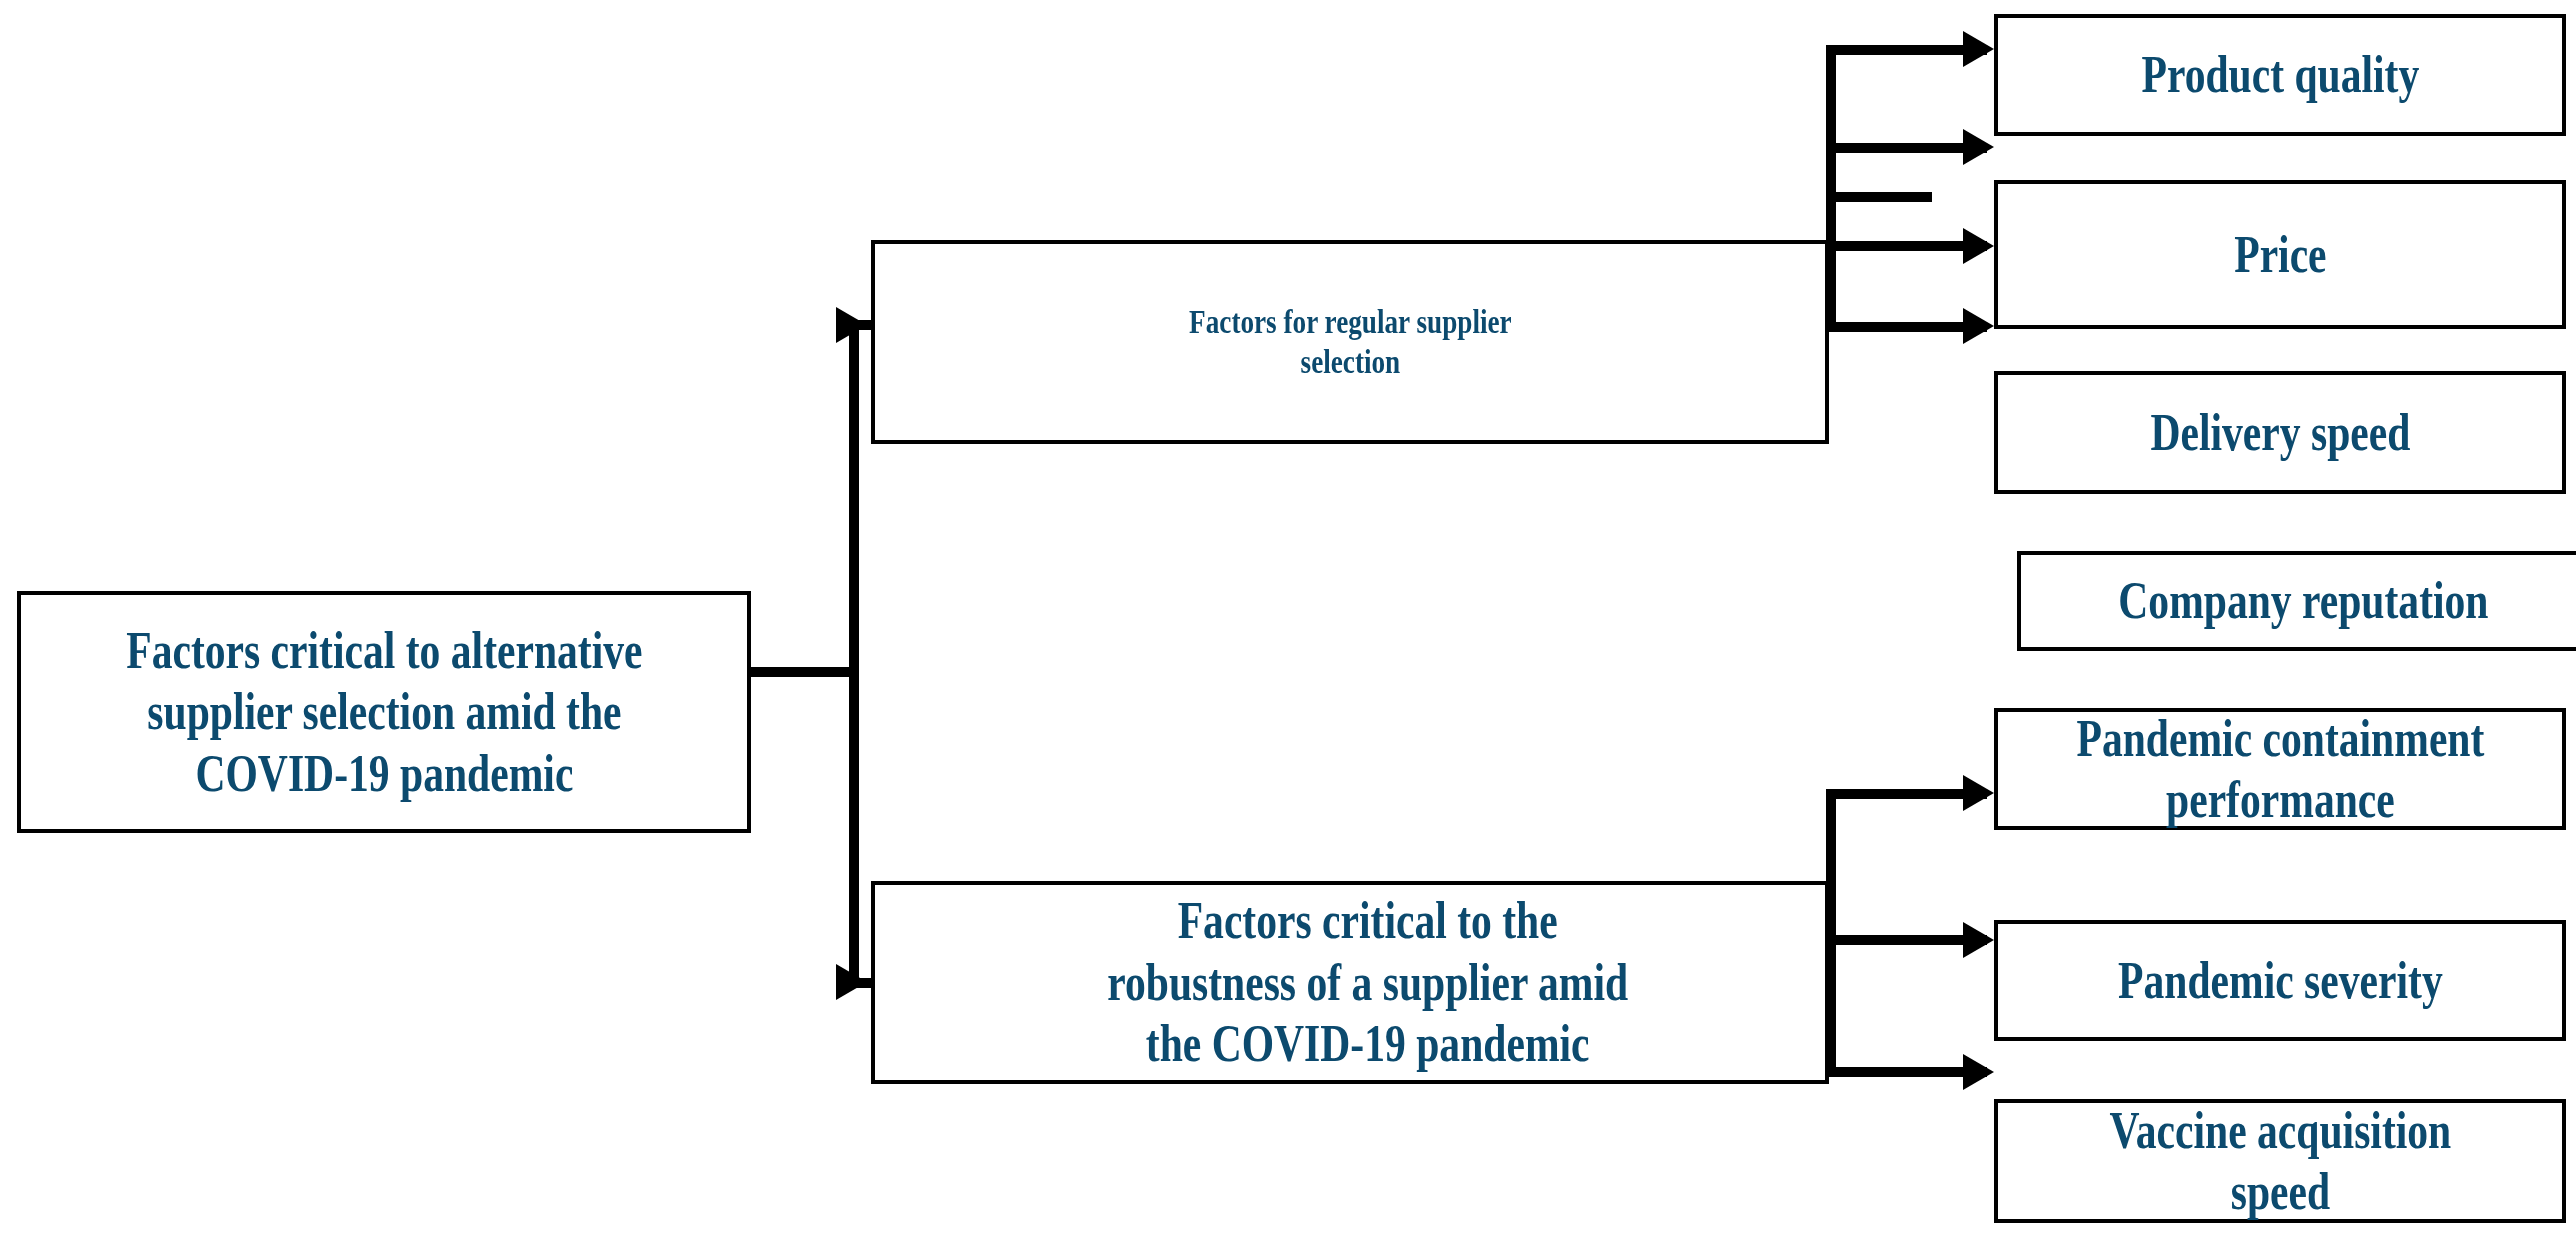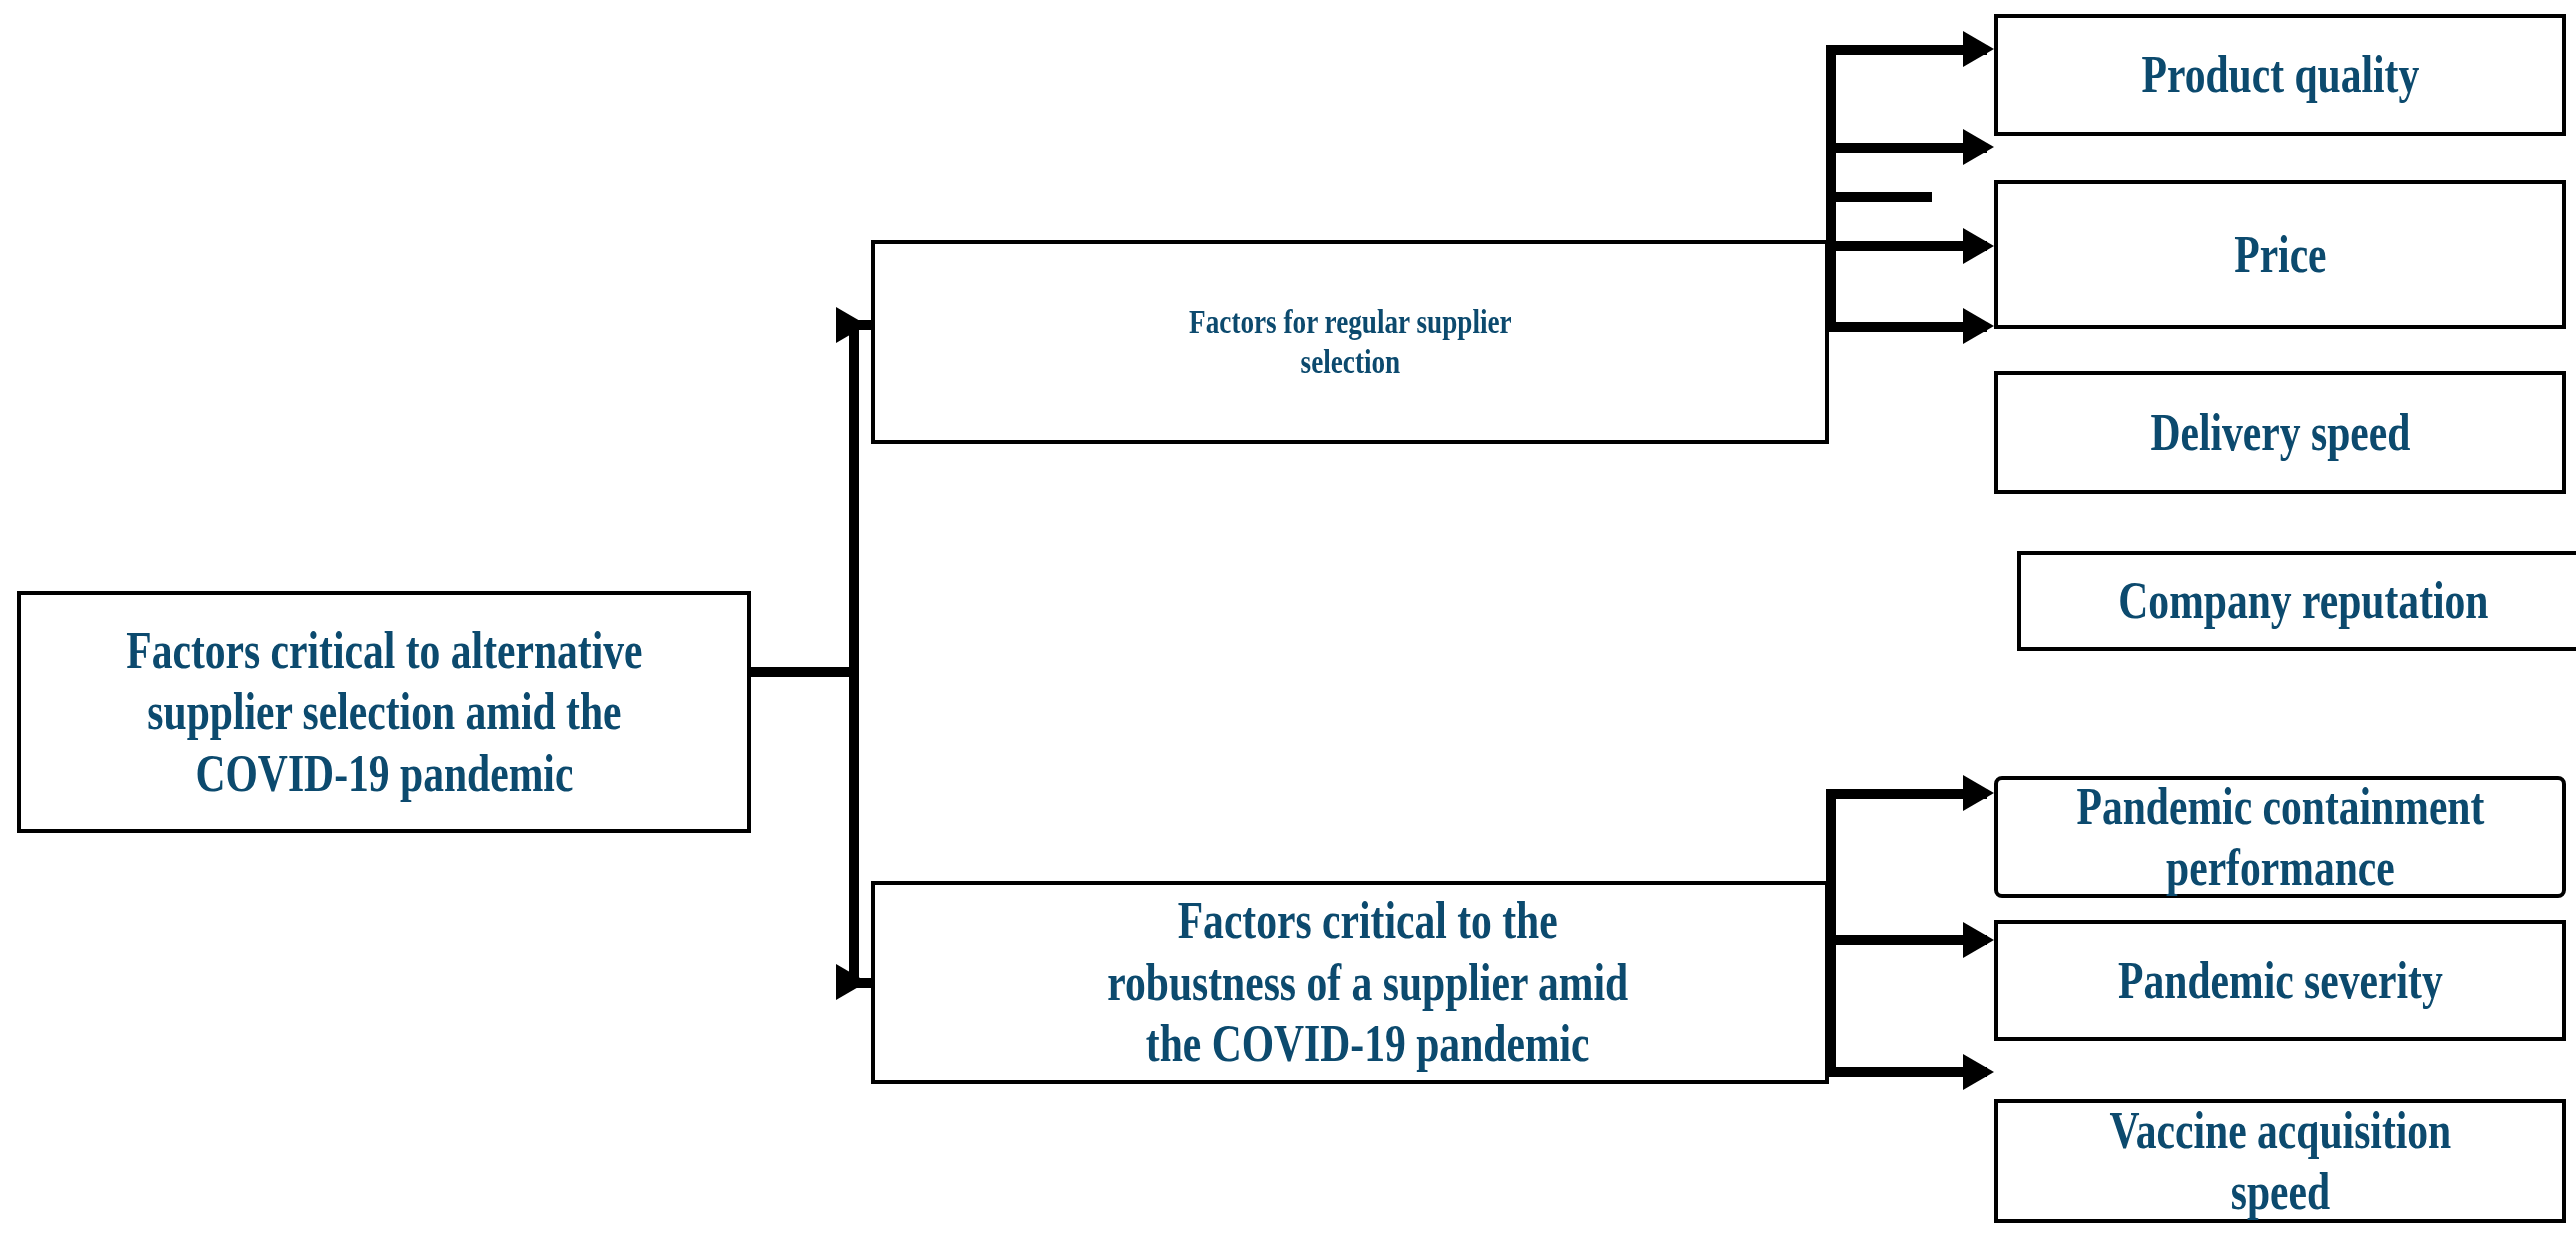--- a/index.html
+++ b/index.html
@@ -46,21 +46,21 @@
 
   .node.leaf {
     left: 1994px;
     width: 572px;
     font-size: 52px;
   }
   .leaf-1 { top: 14px;   height: 122px; }
   .leaf-2 { top: 180px;  height: 149px; }
   .leaf-3 { top: 371px;  height: 123px; }
   .leaf-4 { top: 551px;  height: 100px; margin-left: 23px; }
-  .leaf-5 { top: 776px; height: 122px; border-radius: 8px; }
+  .leaf-5 { top: 708px; height: 122px; }
   .leaf-6 { top: 920px; height: 121px; }
   .leaf-7 { top: 1099px; height: 124px; }
 
   
   .conn {
     position: absolute;
     background: #000000;
   }
   .hline { height: 9.8px; }
   .vline { width: 9.8px; }

